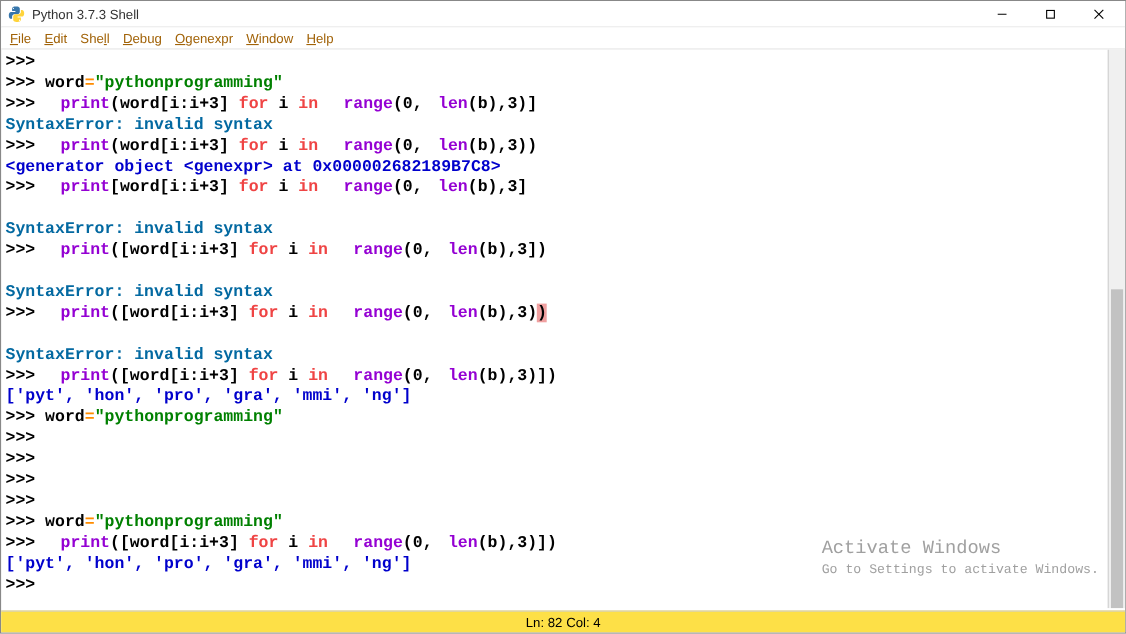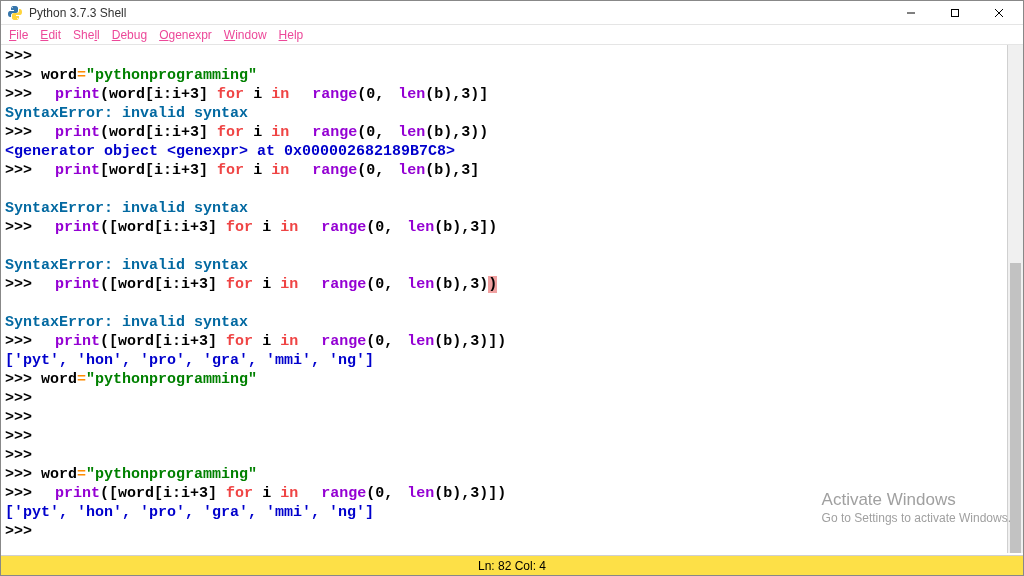--- a/index.html
+++ b/index.html
@@ -41,21 +41,21 @@
     height: 20px;
     display: flex;
     align-items: center;
     padding: 0 2px;
     font-size: 12px;
     background: #fff;
     border-bottom: 1px solid #e5e5e5;
   }
   .menubar .menu-item {
     padding: 2px 6px;
-    color: #ec4899;
+    color: #a16207;
   }
   
   .menu-item .ul { text-decoration: underline; }
   .editor-wrap {
     position: relative;
     height: calc(576px - 28px - 20px - 20px);
     overflow: hidden;
   }
   .editor {
     font-family: "Courier New", monospace;
@@ -102,25 +102,25 @@
   .c-name { color: #000; }
   .c-builtin { color: #9400d3; margin-left: 14px; } 
   .c-op { color: #ff8c00; } 
   .c-str { color: #008000; }
   .c-err { color: #0369a1; }
   .c-out { color: #0000cc; }
   .c-paren { color: #000; }
   .hl-close { background: #f0a0a0; }
   .activate {
     position: absolute;
-    right: 12px;
+    right: 24px;
     bottom: 28px;
     text-align: left;
     color: #b8b8b8;
-    font-family: Liberation Sans, sans-serif;
+    font-family: Liberation Mono, monospace;
     line-height: 1.2;
   }
   .activate .line1 { font-size: 17px; color: #a0a0a0; }
   .activate .line2 { font-size: 12px; color: #a0a0a0; }
 </style>
 </head>
 <body>
 
 <div class="titlebar">
   <span class="app-icon">

